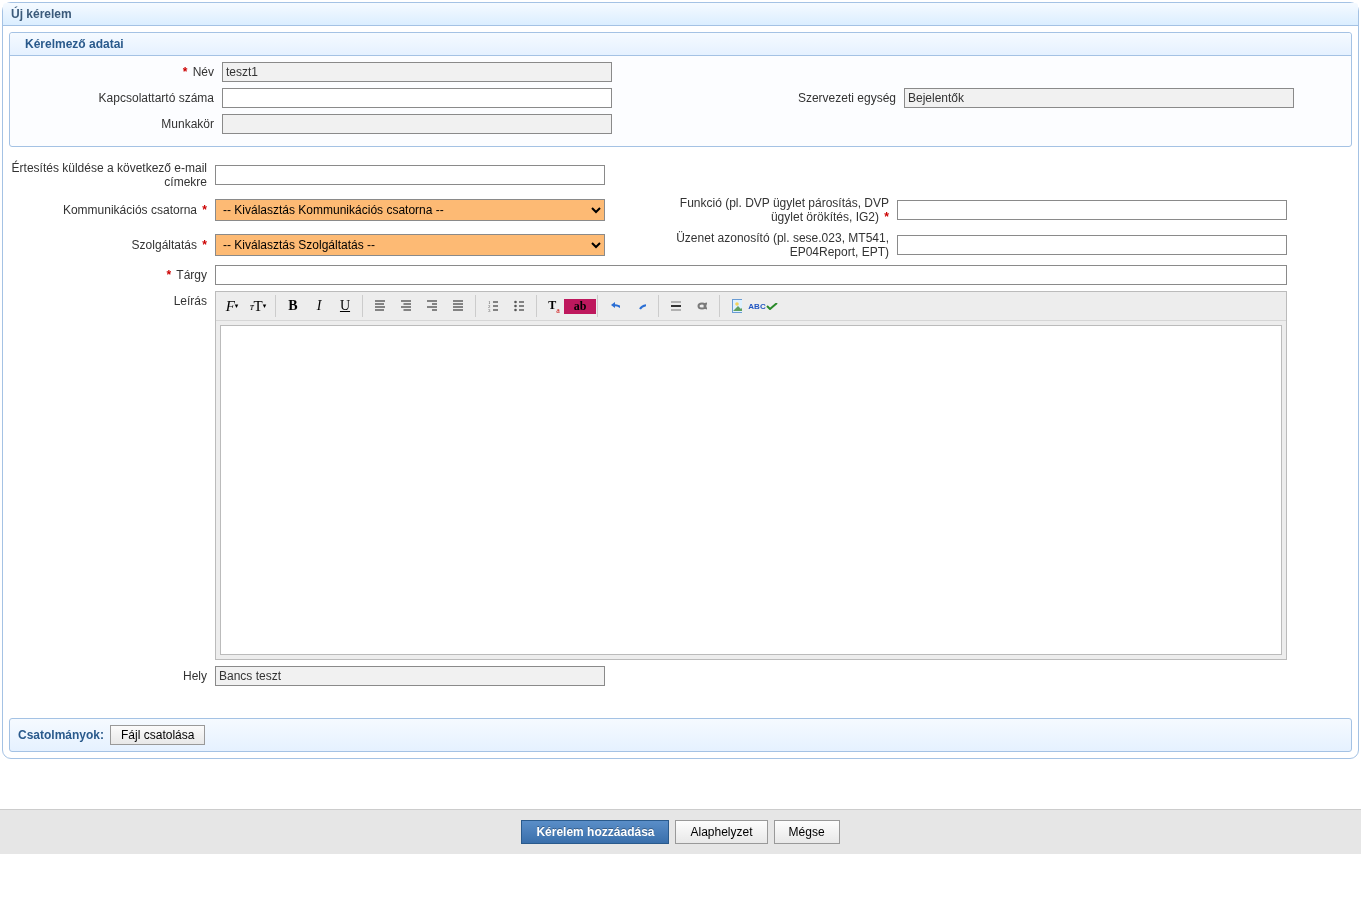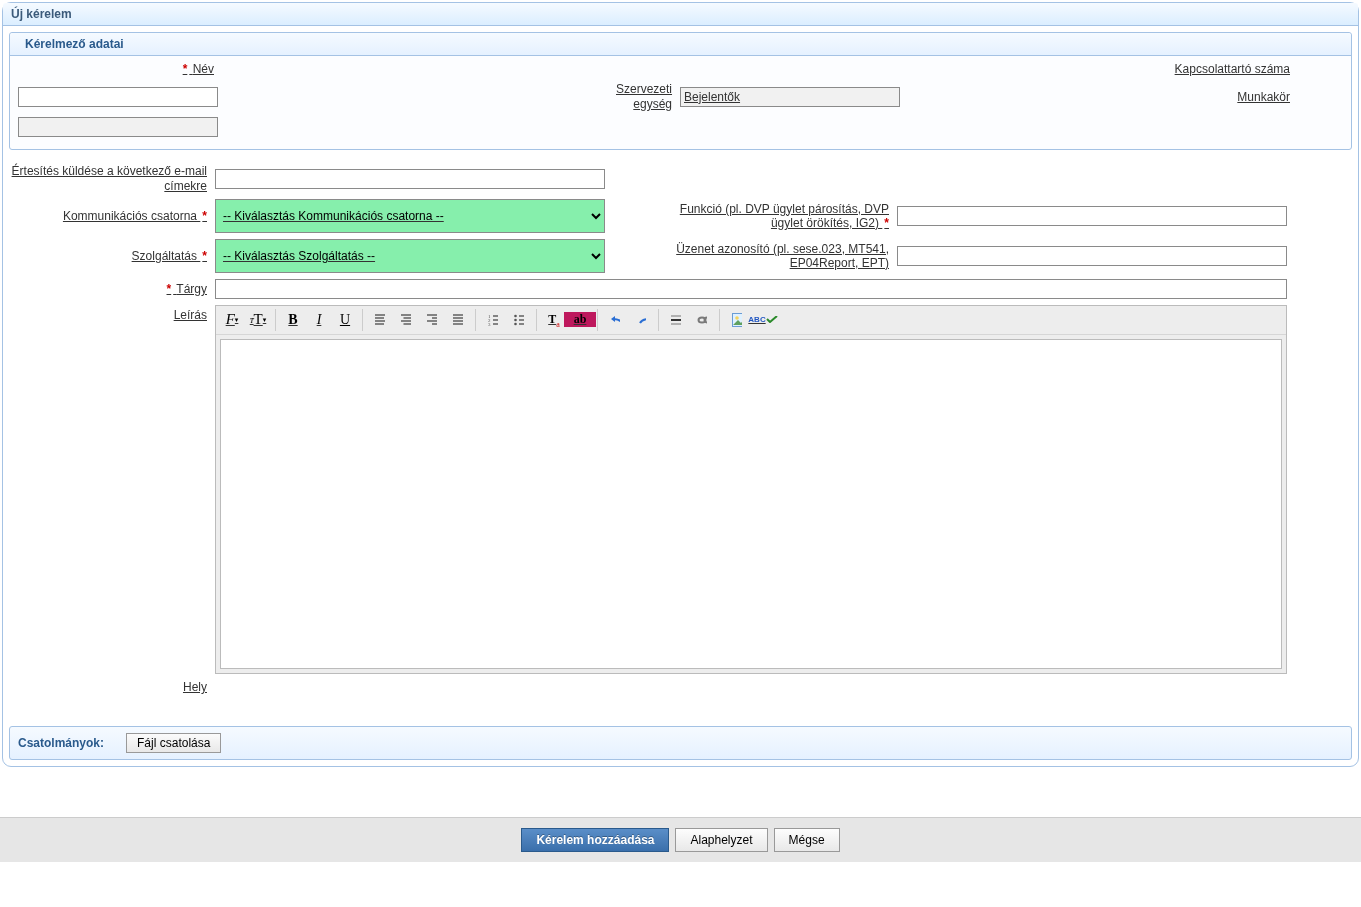--- a/index.html
+++ b/index.html
@@ -41,21 +41,20 @@
     border-radius: 3px 3px 0 0;
   }
   .section-body { padding: 6px 8px 12px 8px; }
 
   .form-grid {
     display: grid;
     grid-template-columns: 200px 390px 60px 220px 390px;
     column-gap: 4px;
     row-gap: 6px;
     align-items: center;
-    text-decoration: underline;
   }
   .form-grid .label {
     text-align: right;
     padding-right: 4px;
     color: #333;
     font-size: 12px;
     line-height: 1.2;
   }
   .req { color: #cc0000; font-weight: bold; margin-right: 2px; }
   .req-after { color: #cc0000; font-weight: bold; margin-left: 2px; }
@@ -67,22 +66,22 @@
     background: #fff;
     padding: 1px 3px;
     font-size: 12px;
     font-family: inherit;
   }
   input[type=text].field[disabled], input[type=text].field.readonly {
     background: #f1f1f1;
     color: #333;
   }
   select.field {
-    background: #86efac;
-    height: 34px;
+    background: #fdba74;
+    height: 22px;
   }
   .full-input {
     grid-column: 2 / 6;
   }
 
   .editor-wrap {
     border: 1px solid #bbb;
     background: #ededed;
   }
   .editor-toolbar {
@@ -119,21 +118,21 @@
     height: 330px;
   }
 
   .attach-bar {
     border: 1px solid #a4c2e4;
     border-radius: 3px;
     background: linear-gradient(#f5faff, #e5f1ff);
     padding: 6px 8px;
     display: flex;
     align-items: center;
-    gap: 22px;
+    gap: 6px;
     margin-top: 32px;
   }
   .attach-label {
     font-weight: bold;
     color: #2a5a8c;
   }
   .file-btn {
     background: linear-gradient(#fbfbfb, #e8e8e8);
     border: 1px solid #999;
     padding: 2px 10px;
@@ -189,20 +188,21 @@
 
     <div class="section">
       <div class="section-header">Kérelmező adatai</div>
       <div class="section-body">
         <div class="form-grid">
 
           <div class="label">
             <span class="req">*</span>
             <span>Név</span>
           </div>
+          <input type="text" class="field readonly" disabled="" value="teszt1" style="">
           <div></div>
             <div></div>
             <div></div>
 
           <div class="label">Kapcsolattartó száma</div>
           <input type="text" class="field" value="" style="">
           <div></div>
           <div class="label">Szervezeti egység</div>
           <input type="text" class="field readonly" disabled="" value="Bejelentők" style="">
 
@@ -407,20 +407,21 @@
                   </svg>
               </span>
             </button>
 
           </div>
           <div class="editor-area" contenteditable="true" style=""></div>
         </div>
       </div>
 
       <div class="label">Hely</div>
+      <input type="text" class="field readonly" disabled="" value="Bancs teszt" style="">
       <div></div>
         <div></div>
         <div></div>
     </div>
 
     <div class="attach-bar">
       <span class="attach-label">Csatolmányok:</span>
       <button class="file-btn">Fájl csatolása</button>
     </div>
 

